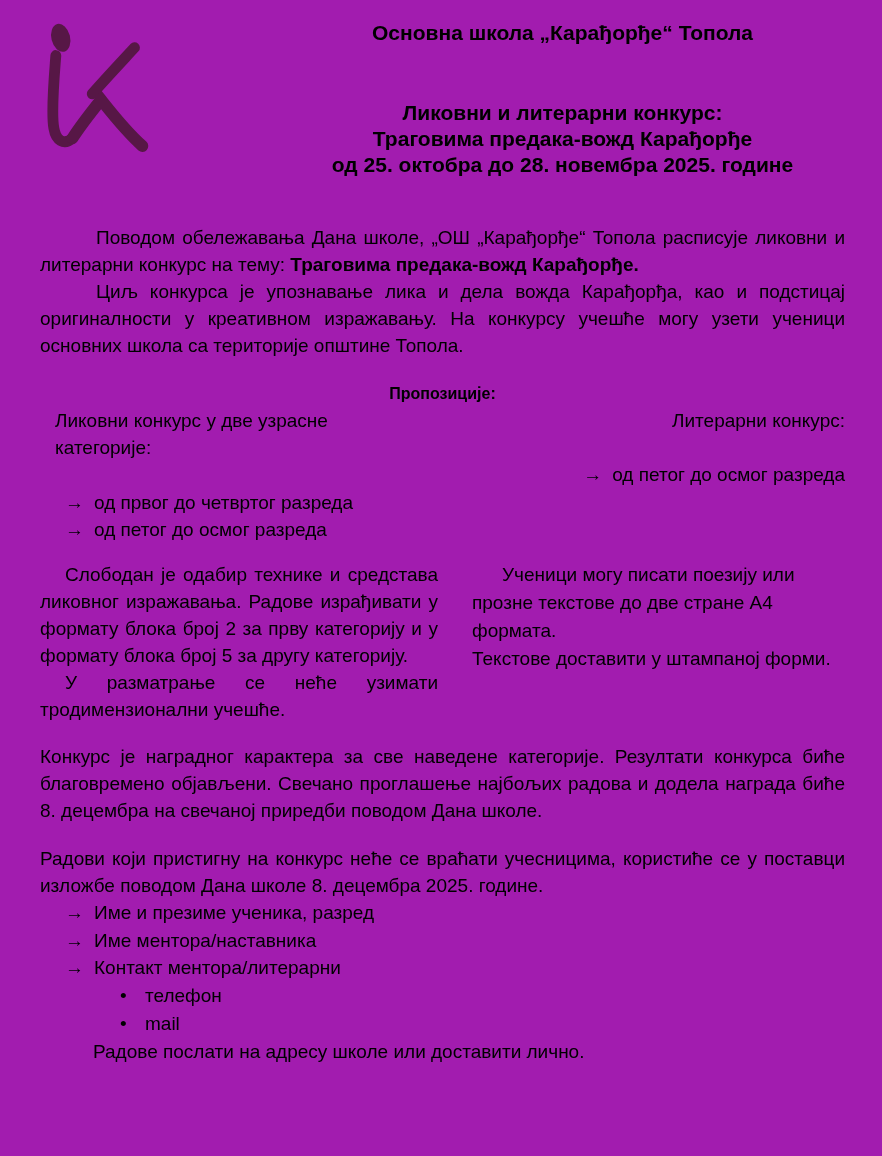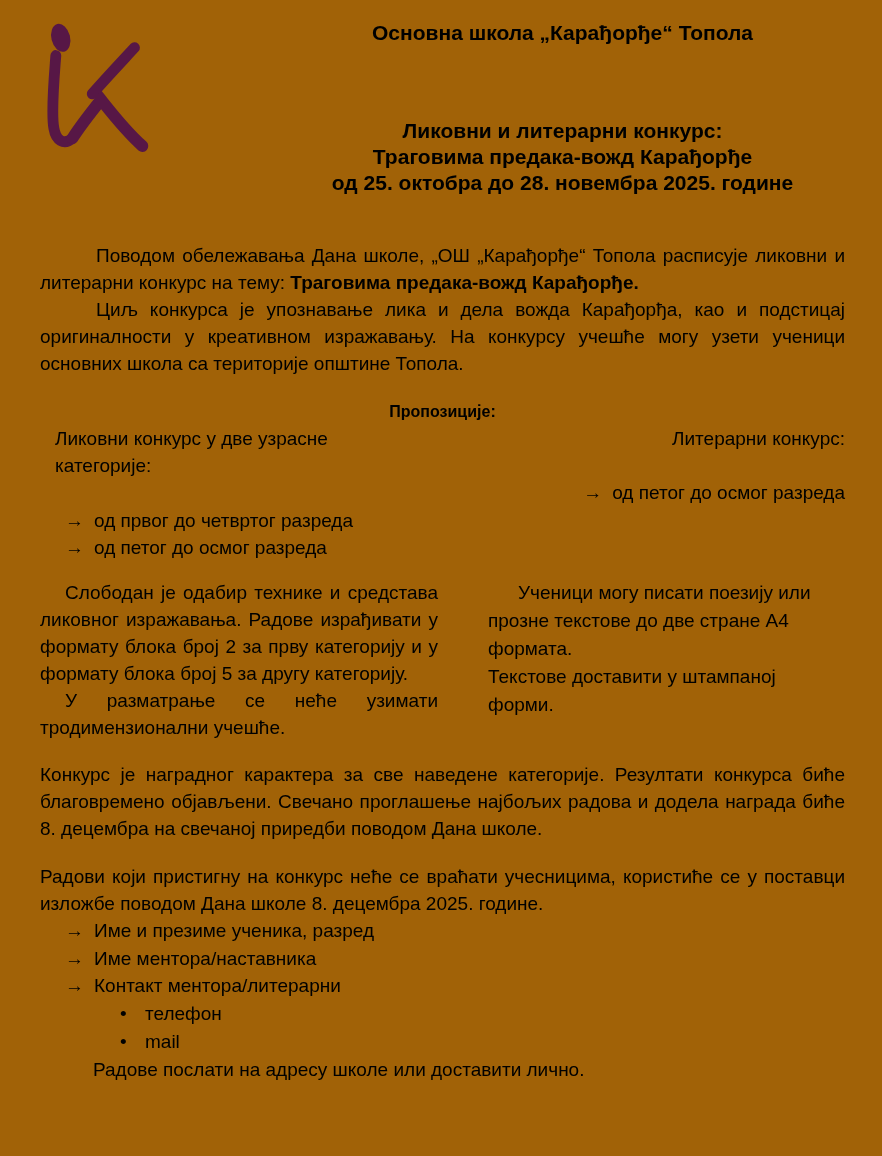--- a/index.html
+++ b/index.html
@@ -1,21 +1,21 @@
 <!DOCTYPE html>
 <html><head>
 <meta charset="utf-8">
 <style>
   html,body { margin:0; padding:0; background:#ffffff; }
   .page {
     position: relative;
     width: 882px;
     height: 1156px;
     box-sizing: border-box;
-    background: #a16207;
+    background: #a21caf;
     color: #000000;
     font-family: "Liberation Sans", "DejaVu Sans", sans-serif;
     font-size: 19px;
     line-height: 27px;
     padding: 20px 37px 0 40px;
     overflow: hidden;
   }
   .bold { font-weight: bold; }
   .logo {
     position: absolute;
@@ -24,40 +24,40 @@
     width: 118px;
     height: 134px;
   }
   .header-block {
     margin-left: 240px;
     text-align: center;
     font-weight: bold;
     font-size: 21px;
     line-height: 26px;
   }
-  .contest-heading { margin-top: 72px; }
+  .contest-heading { margin-top: 54px; }
   .para { margin: 0; text-align: justify; }
   .intro-first { margin-top: 46px; }
   .indent { text-indent: 56px; }
   .prop-title {
     margin-top: 21px;
     text-align: center;
     font-weight: bold;
     font-size: 16px;
   }
   .prop-cols { display: flex; }
   .prop-left { width: 410px; }
   .prop-left .prop-heading { padding-left: 15px; width: 310px; }
   .prop-left .prop-items { margin-top: 28px; }
   .prop-right { flex: 1; text-align: right; }
   .prop-right .prop-heading { padding-left: 55px; }
   .prop-right .arrow-item { margin-top: 27px; padding-left: 35px; }
   .arrow-item { padding-left: 25px; }
   .arrow { display: inline-block; margin-right: 10px; }
-  .detail-cols { display: flex; margin-top: 18px; gap: 16px; }
+  .detail-cols { display: flex; margin-top: 18px; }
   .detail-left { width: 398px; text-align: justify; }
   .detail-left p { margin: 0; text-indent: 25px; }
   .detail-right { flex: 1; margin-left: 34px; line-height: 28px; }
   .detail-right p {
     margin: 0;
     text-indent: 30px;
     white-space: pre-line;
   }
   .closing-awards { margin-top: 20px; }
   .closing-returns { margin-top: 21px; }

